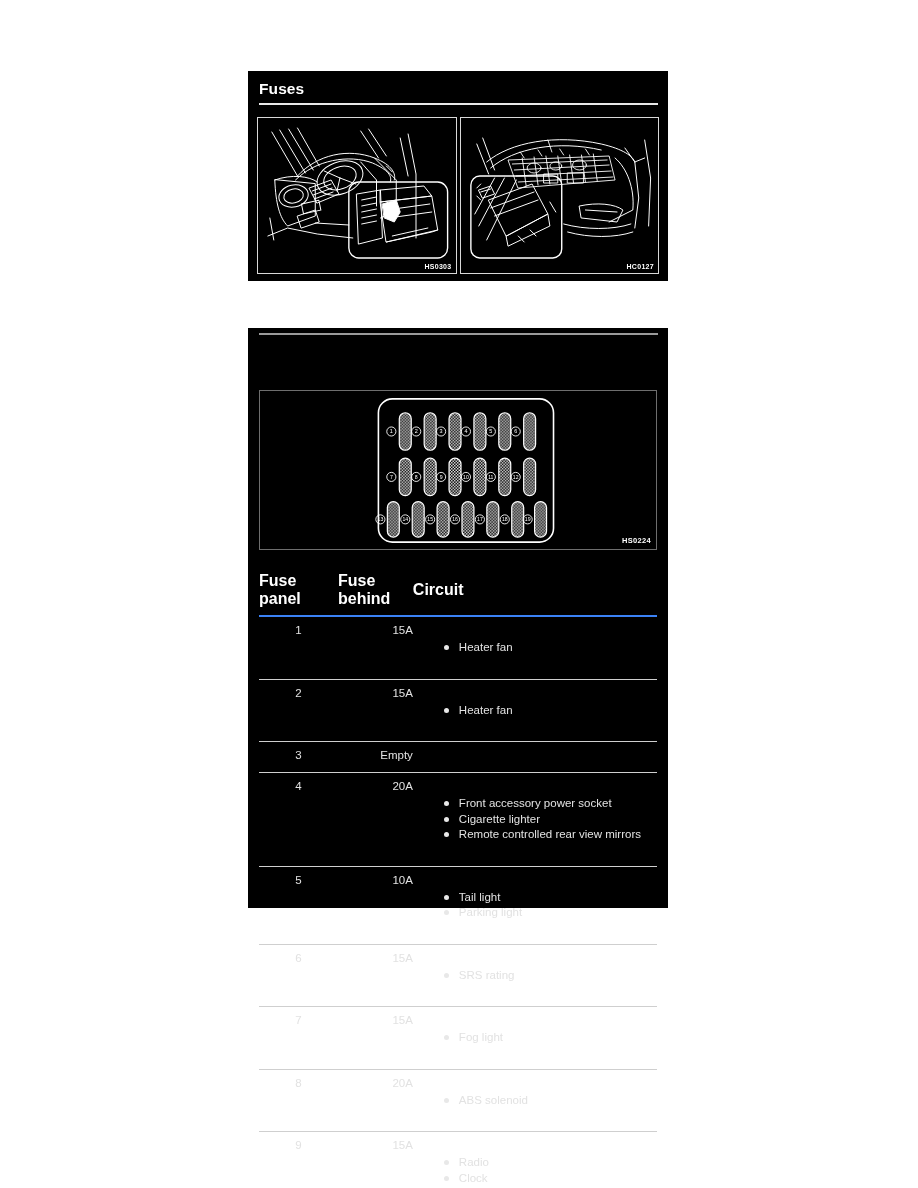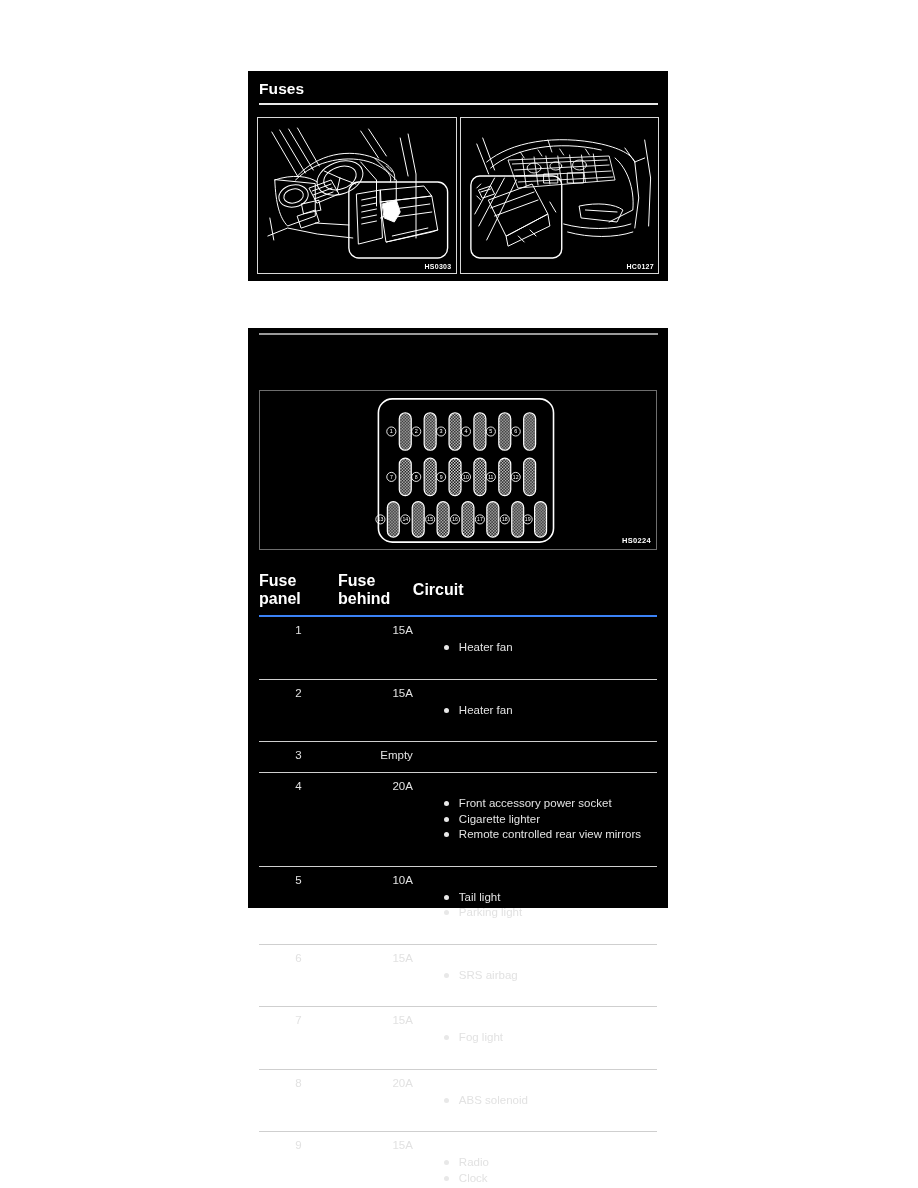--- a/index.html
+++ b/index.html
@@ -456,21 +456,21 @@
                 <li>Tail light</li>
                 <li>Parking light</li>
               </ul>
             </td>
           </tr>
           <tr>
             <td class="td-panel">6</td>
             <td class="td-rating">15A</td>
             <td class="td-circuit">
               <ul class="circ">
-                <li>SRS airbag</li>
+                <li>SRS rating</li>
               </ul>
             </td>
           </tr>
           <tr>
             <td class="td-panel">7</td>
             <td class="td-rating">15A</td>
             <td class="td-circuit">
               <ul class="circ">
                 <li>Fog light</li>
               </ul>

